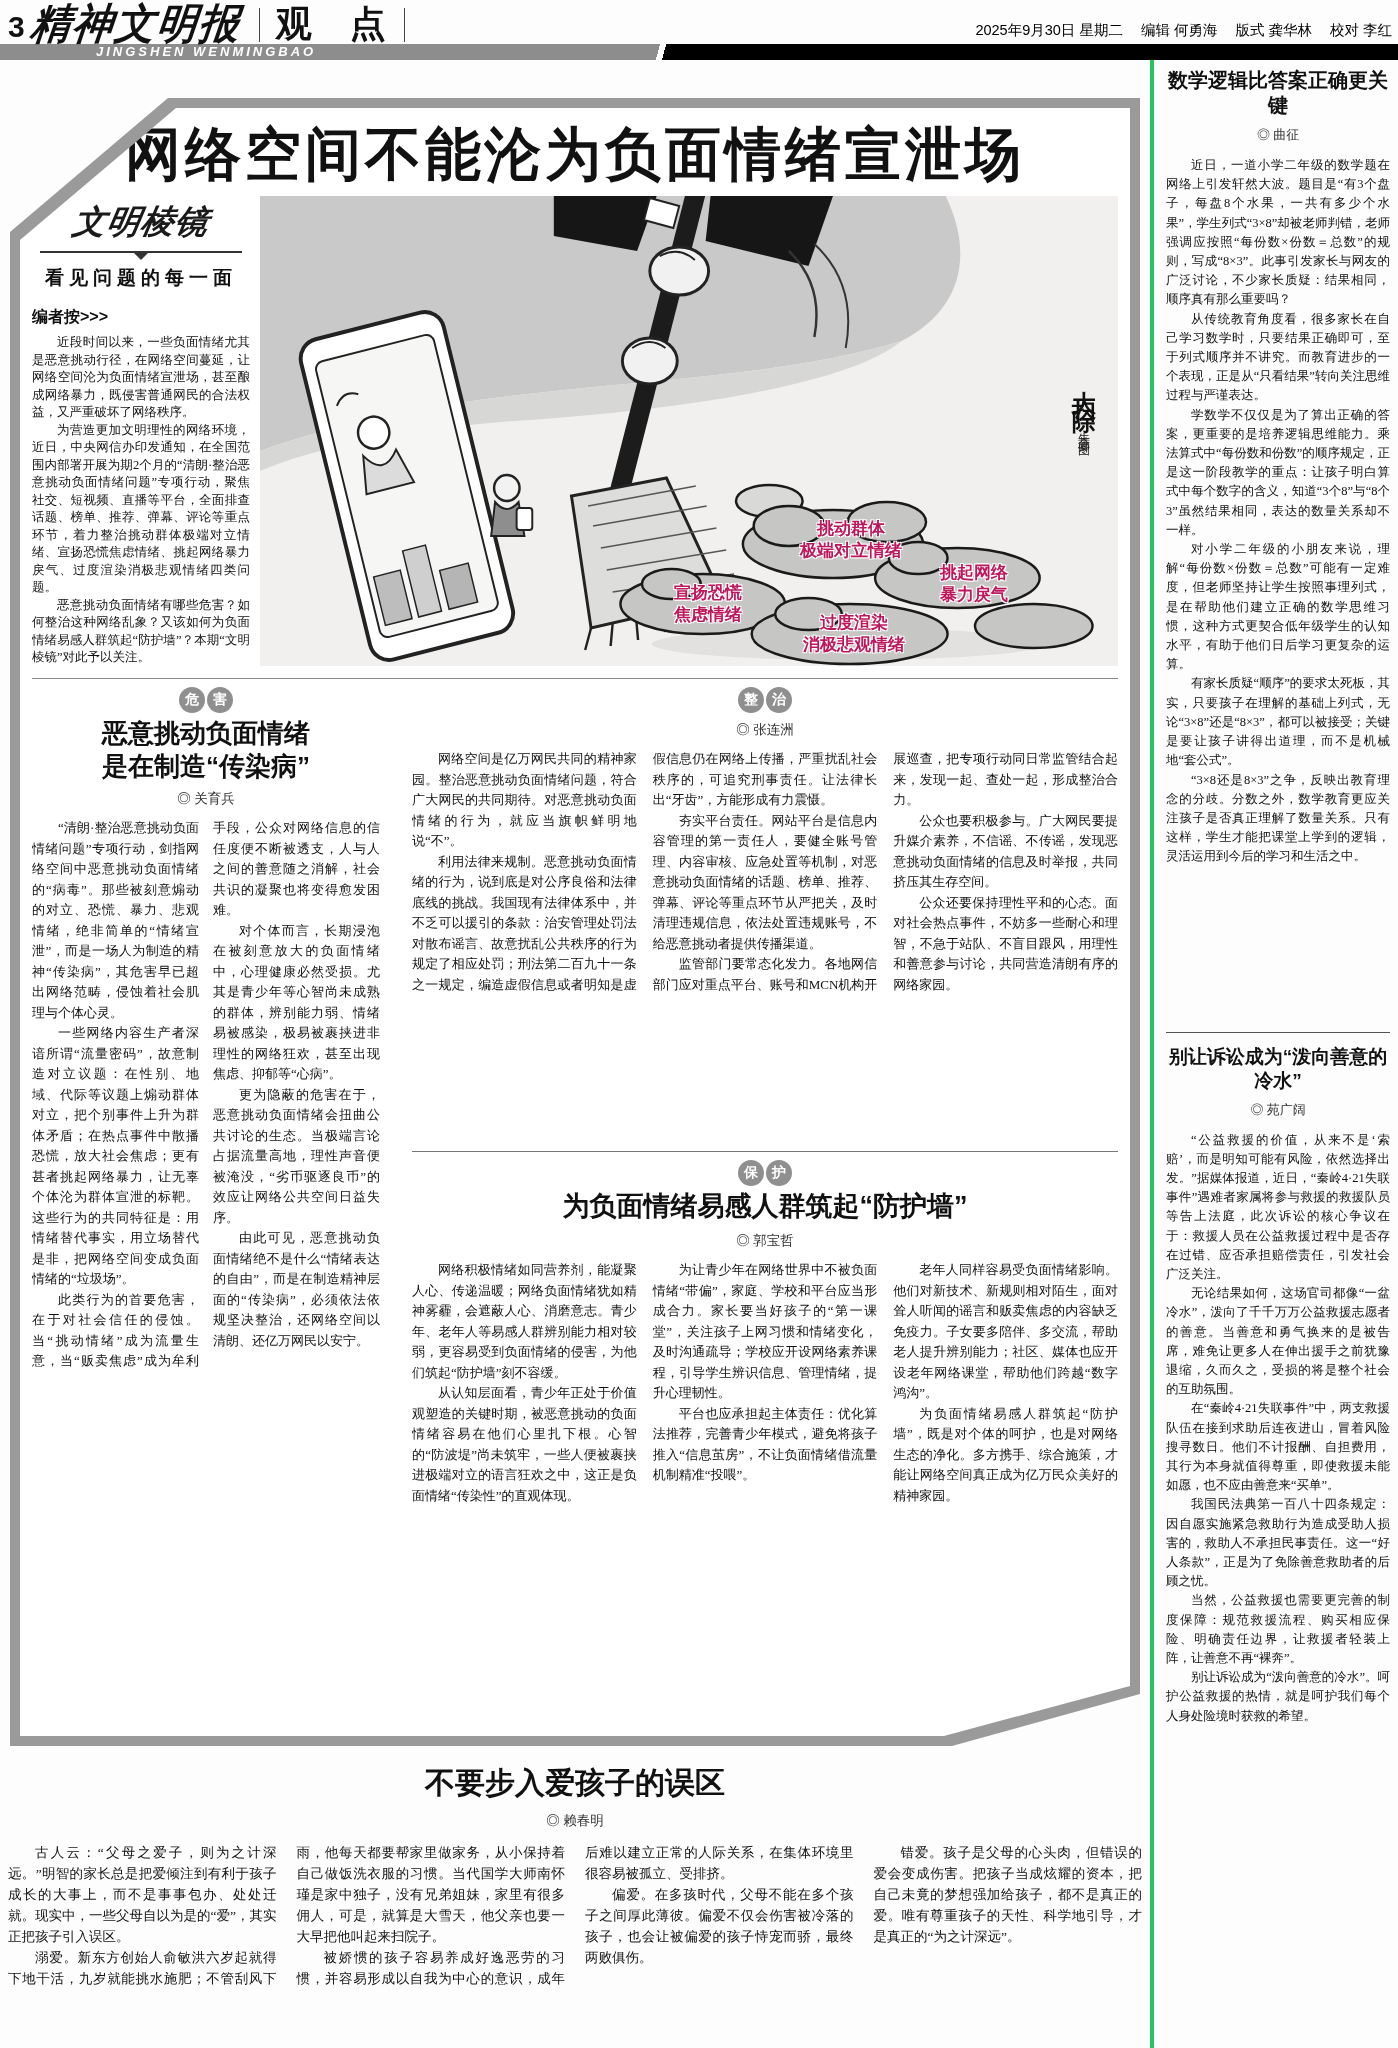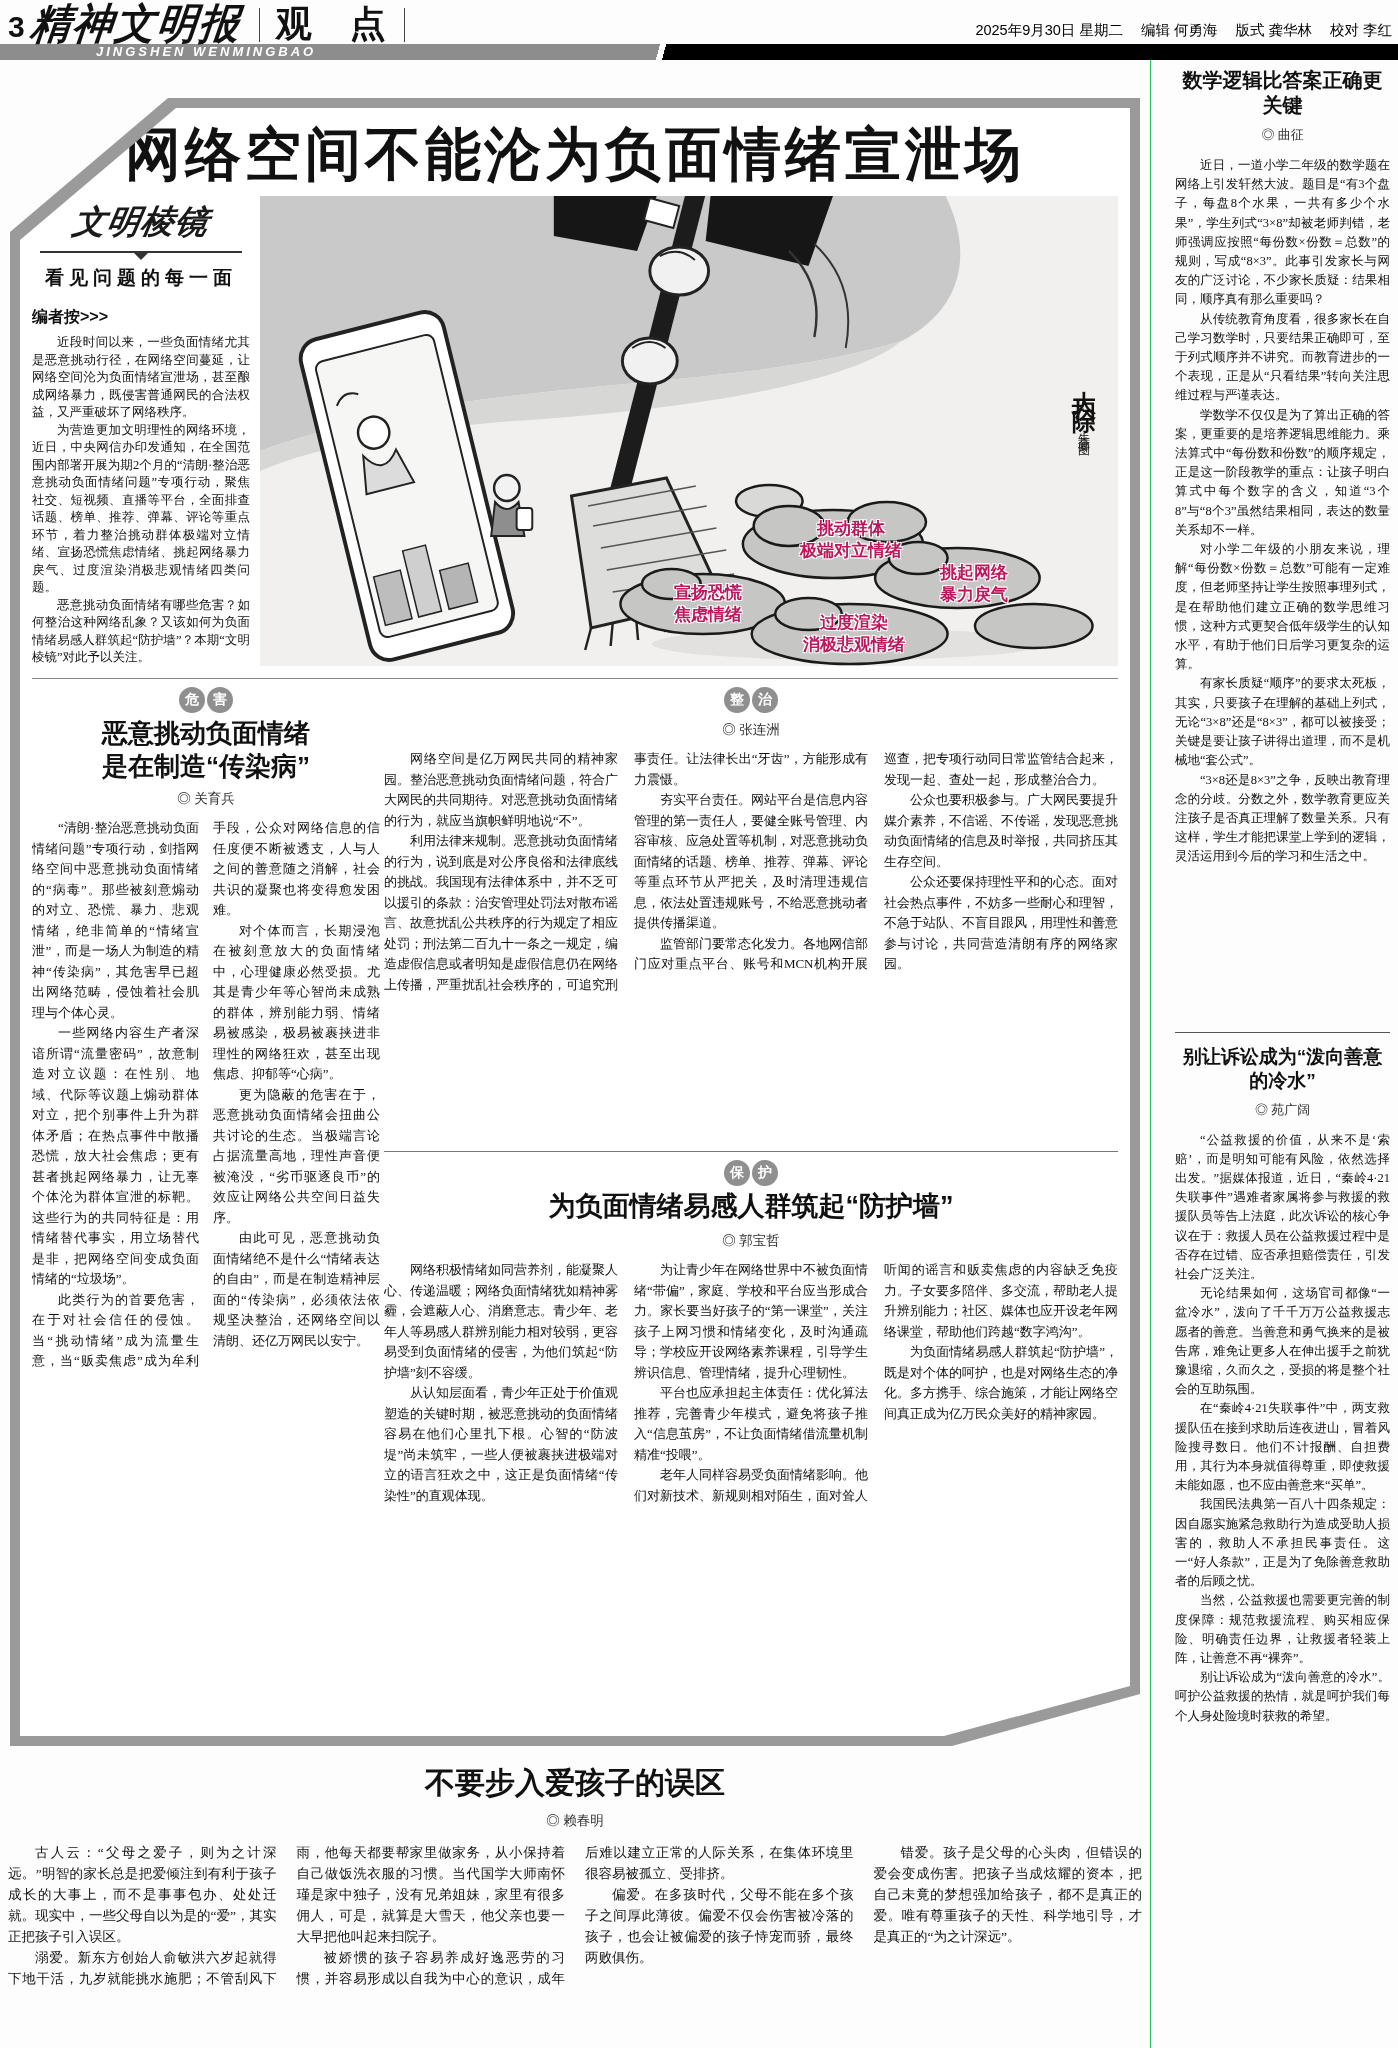--- a/index.html
+++ b/index.html
@@ -17,21 +17,21 @@
   .dateline { margin-left:auto; font-family:"Liberation Sans",sans-serif; font-size:14.5px; color:#000; margin-bottom:4px; white-space:nowrap; }
   .dateline span { margin-left:18px; }
   .hdr-bar { display:flex; height:16px; margin-top:0; }
   .hdr-bar .grayseg { width:648px; background:#8d8d8d; color:#fff; font-family:"Liberation Sans",sans-serif; font-style:italic; font-weight:bold; font-size:13px; letter-spacing:3px; line-height:16px; padding-left:96px; }
   .hdr-bar .slash { width:26px; background:linear-gradient(105deg,#8d8d8d 40%,#fff 40%,#fff 60%,#000 60%); }
   .hdr-bar .blackseg { flex:1; background:#000; }
 
   
   .content { display:flex; padding:0 6px 0 8px; }
   .main { width:1134px; }
-  .rail { flex:1; border-left:1px solid #22c55e; margin-left:8px; padding:8px 2px 0 24px; }
+  .rail { flex:1; border-left:4px solid #22c55e; margin-left:8px; padding:8px 2px 0 12px; }
 
   
   .fbox-outer { margin:38px 2px 0 2px; background:#9a9a9a; height:1648px;
     clip-path:polygon(158px 0, 100% 0, 100% calc(100% - 52px), calc(100% - 188px) 100%, 0 100%, 0 134px); padding:10px; }
   .fbox { background:#fff; height:100%;
     clip-path:polygon(156px 0, 100% 0, 100% calc(100% - 50px), calc(100% - 186px) 100%, 0 100%, 0 132px);
     padding:12px 12px 10px 12px; overflow:hidden; }
   .headline { font-family:"Liberation Sans",sans-serif; font-weight:900; font-size:56px; letter-spacing:4px; text-align:center; line-height:1.15; transform:scaleY(1.03); margin:2px 0 10px 0; }
 
   .ftop { display:flex; gap:10px; height:470px; }
@@ -46,21 +46,21 @@
   .ed-note p { text-indent:2em; }
 
   .cartoon { flex:1; position:relative; background:#f1f0ee; overflow:hidden; }
   .cloud-label { position:absolute; font-family:"Liberation Sans",sans-serif; font-weight:900; font-size:17px; line-height:1.25; text-align:center; color:#be185d; white-space:pre-line;
     text-shadow:-1px -1px 0 #fff,1px -1px 0 #fff,-1px 1px 0 #fff,1px 1px 0 #fff; }
   .cartoon-caption { position:absolute; right:18px; top:175px; writing-mode:vertical-rl; text-align:left; }
   .cap-title { font-family:"Liberation Sans",sans-serif; font-weight:900; font-size:24px; letter-spacing:10px; color:#111; }
   .cap-credit { font-size:12px; letter-spacing:4px; margin-top:18px; margin-right:6px; color:#222; display:inline-block; }
 
   .frule { border-top:1px solid #888; margin:12px 0 8px 0; }
-  .fbottom { display:flex; gap:4px; }
+  .fbottom { display:flex; gap:32px; }
 
   
   .badge { text-align:center; margin-bottom:4px; }
   .badge i { display:inline-flex; width:26px; height:26px; border-radius:50%; background:#8f8f8f; color:#fff; font-style:normal; font-size:14px; font-weight:bold; align-items:center; justify-content:center; margin:0 1px; font-family:"Liberation Serif",serif; }
   .atitle { font-family:"Liberation Sans",sans-serif; font-weight:900; text-align:center; white-space:pre-line; line-height:1.25; }
   .author { text-align:center; font-size:13.5px; color:#333; margin:8px 0 10px 0; }
   .body-cols { text-align:justify; overflow:hidden; }
   .body-cols p { text-indent:2em; }
 
   .art-danger { width:348px; }

